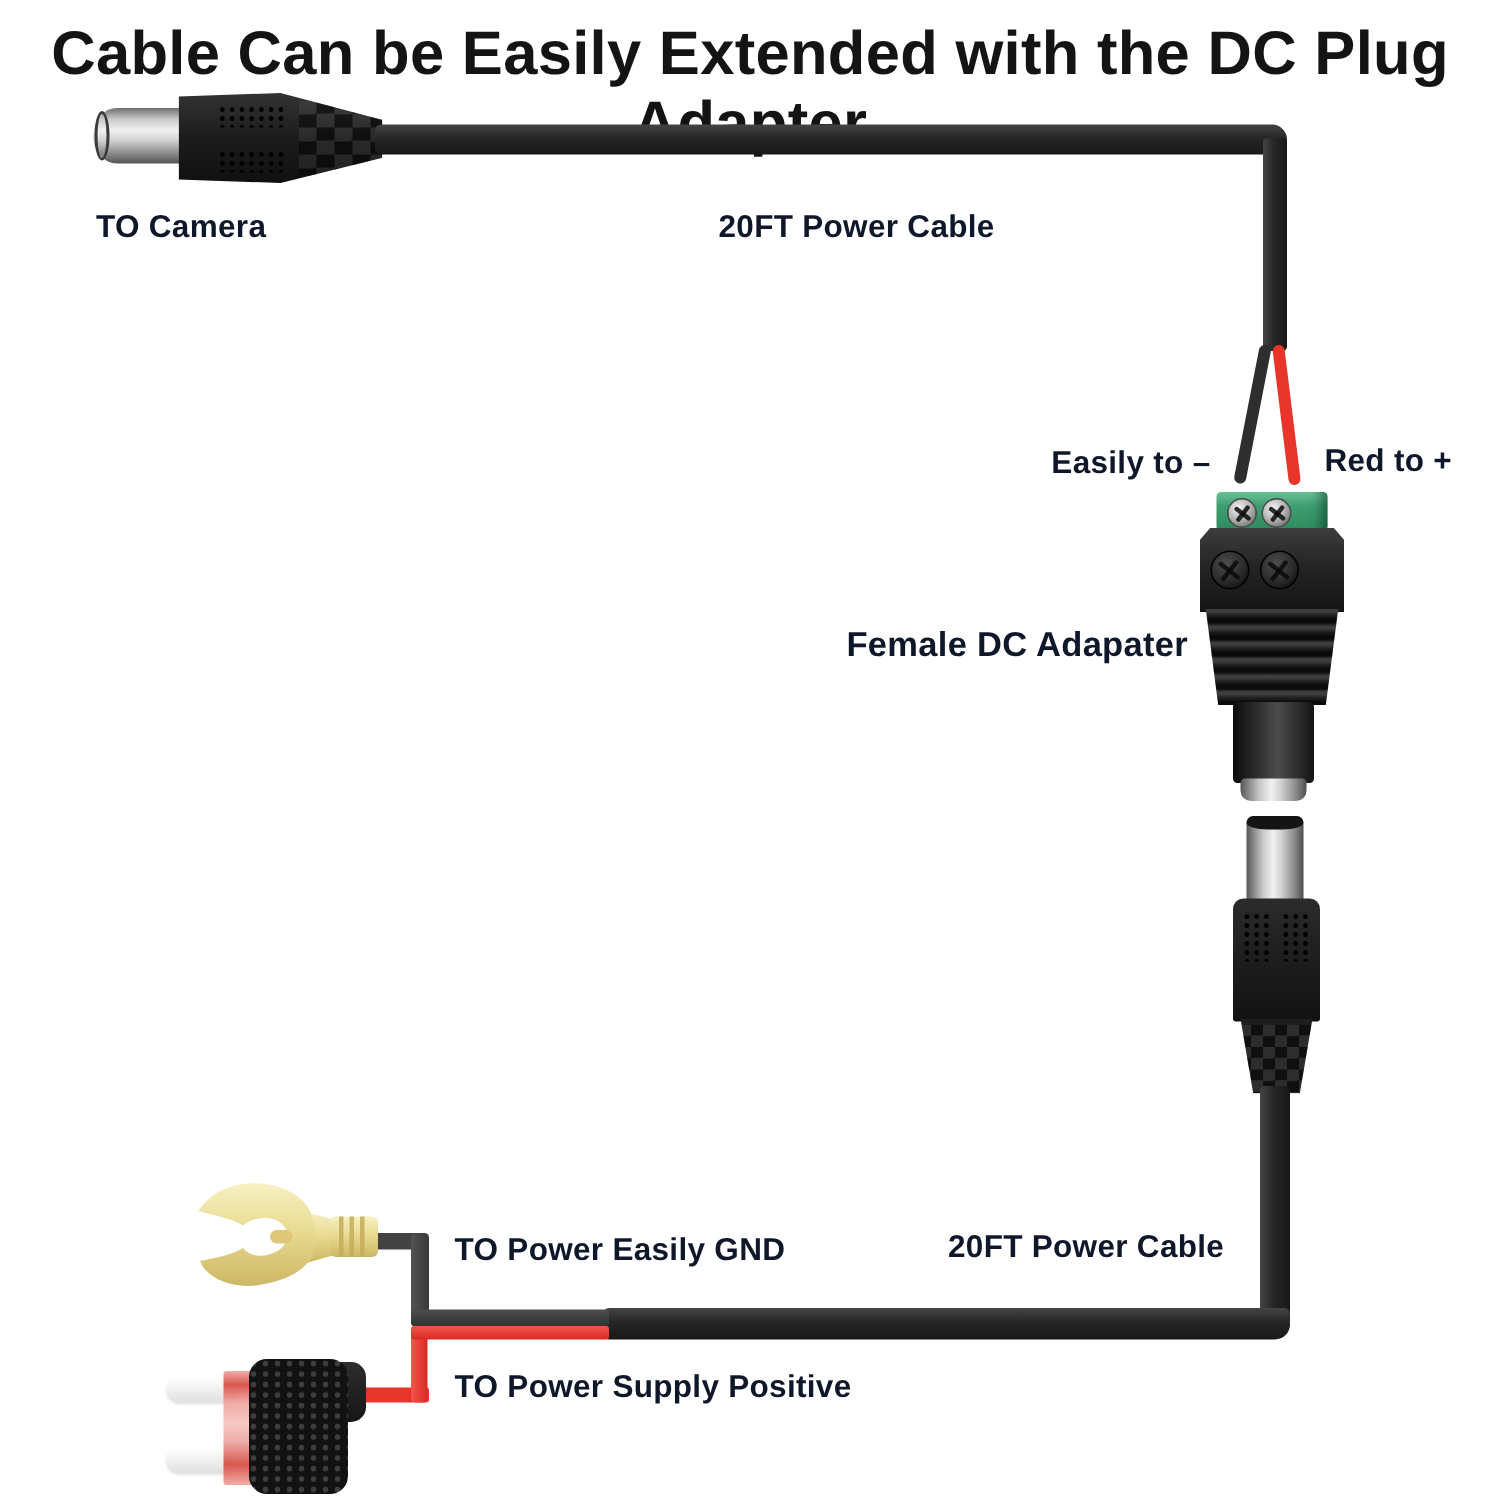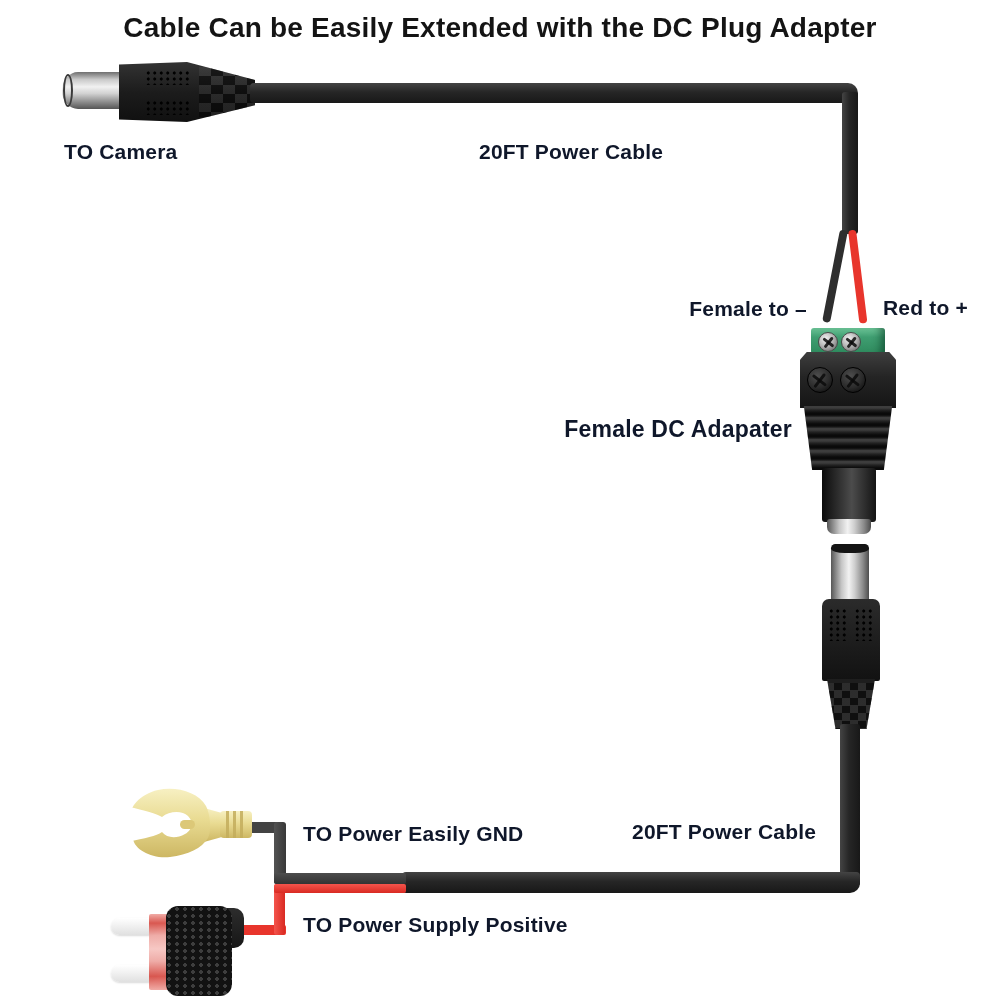--- a/index.html
+++ b/index.html
@@ -2,21 +2,21 @@
 <html><head>
 <meta charset="utf-8">
 <style>
   html,body { margin:0; padding:0; background:#ffffff; }
   #canvas {
     position:relative; width:1000px; height:1000px; background:#ffffff;
     font-family:"Liberation Sans", sans-serif; overflow:hidden;
   }
   .title {
     position:absolute; top:12px; left:0; width:1000px; text-align:center;
-    font-size:28px; font-weight:800; color:#141414; letter-spacing:.2px;
+    font-size:41px; font-weight:800; color:#141414; letter-spacing:.2px;
   }
   .lbl {
     position:absolute; font-weight:700; font-size:21px; color:#0f172a;
     letter-spacing:.2px; white-space:nowrap;
   }
   
   .cable-h { position:absolute; background:linear-gradient(180deg,#444 0%,#262626 45%,#181818 100%); }
   .cable-v { position:absolute; background:linear-gradient(90deg,#444 0%,#262626 45%,#181818 100%); }
   .wire { position:absolute; }
   
@@ -121,20 +121,20 @@
   <div>
     <div style="position:absolute;left:111px;top:918px;width:46px;height:17px;border-radius:9px;background:linear-gradient(180deg,#ffffff,#e0e0e0);box-shadow:0 1px 2px rgba(0,0,0,.15);"></div>
     <div style="position:absolute;left:111px;top:965px;width:46px;height:17px;border-radius:9px;background:linear-gradient(180deg,#ffffff,#e0e0e0);box-shadow:0 1px 2px rgba(0,0,0,.15);"></div>
     <div style="position:absolute;left:149px;top:914px;width:23px;height:76px;border-radius:2px;background:linear-gradient(180deg,#efa49e 0%,#d64a42 12%,#eda5a0 28%,#f6c3bf 46%,#eda5a0 62%,#d64a42 82%,#efa49e 100%);opacity:.92;"></div>
     <div style="position:absolute;left:204px;top:908px;width:40px;height:40px;border-radius:10px;background:linear-gradient(180deg,#2d2d2d,#161616);"></div>
     <div style="position:absolute;left:166px;top:906px;width:66px;height:90px;border-radius:12px;background-color:#121212;background-image:radial-gradient(circle at 3px 3px,#3e3e3e 1.7px,transparent 2.1px);background-size:8px 7px;"></div>
   </div>
 
   <div class="lbl" style="left:64px;top:140px;">TO Camera</div>
   <div class="lbl" style="left:479px;top:140px;">20FT Power Cable</div>
-  <div class="lbl" style="right:193px;top:297px;">Female to –</div>
+  <div class="lbl" style="right:193px;top:297px;">Easily to –</div>
   <div class="lbl" style="left:883px;top:296px;">Red to +</div>
   <div class="lbl" style="right:208px;top:416px;font-size:23px;text-align:center;">Female DC Adapater</div>
   <div class="lbl" style="left:303px;top:822px;">TO Power Easily GND</div>
   <div class="lbl" style="left:632px;top:820px;">20FT Power Cable</div>
   <div class="lbl" style="left:303px;top:913px;text-align:center;">TO Power Supply Positive</div>
 
 </div>
 
 </body></html>

